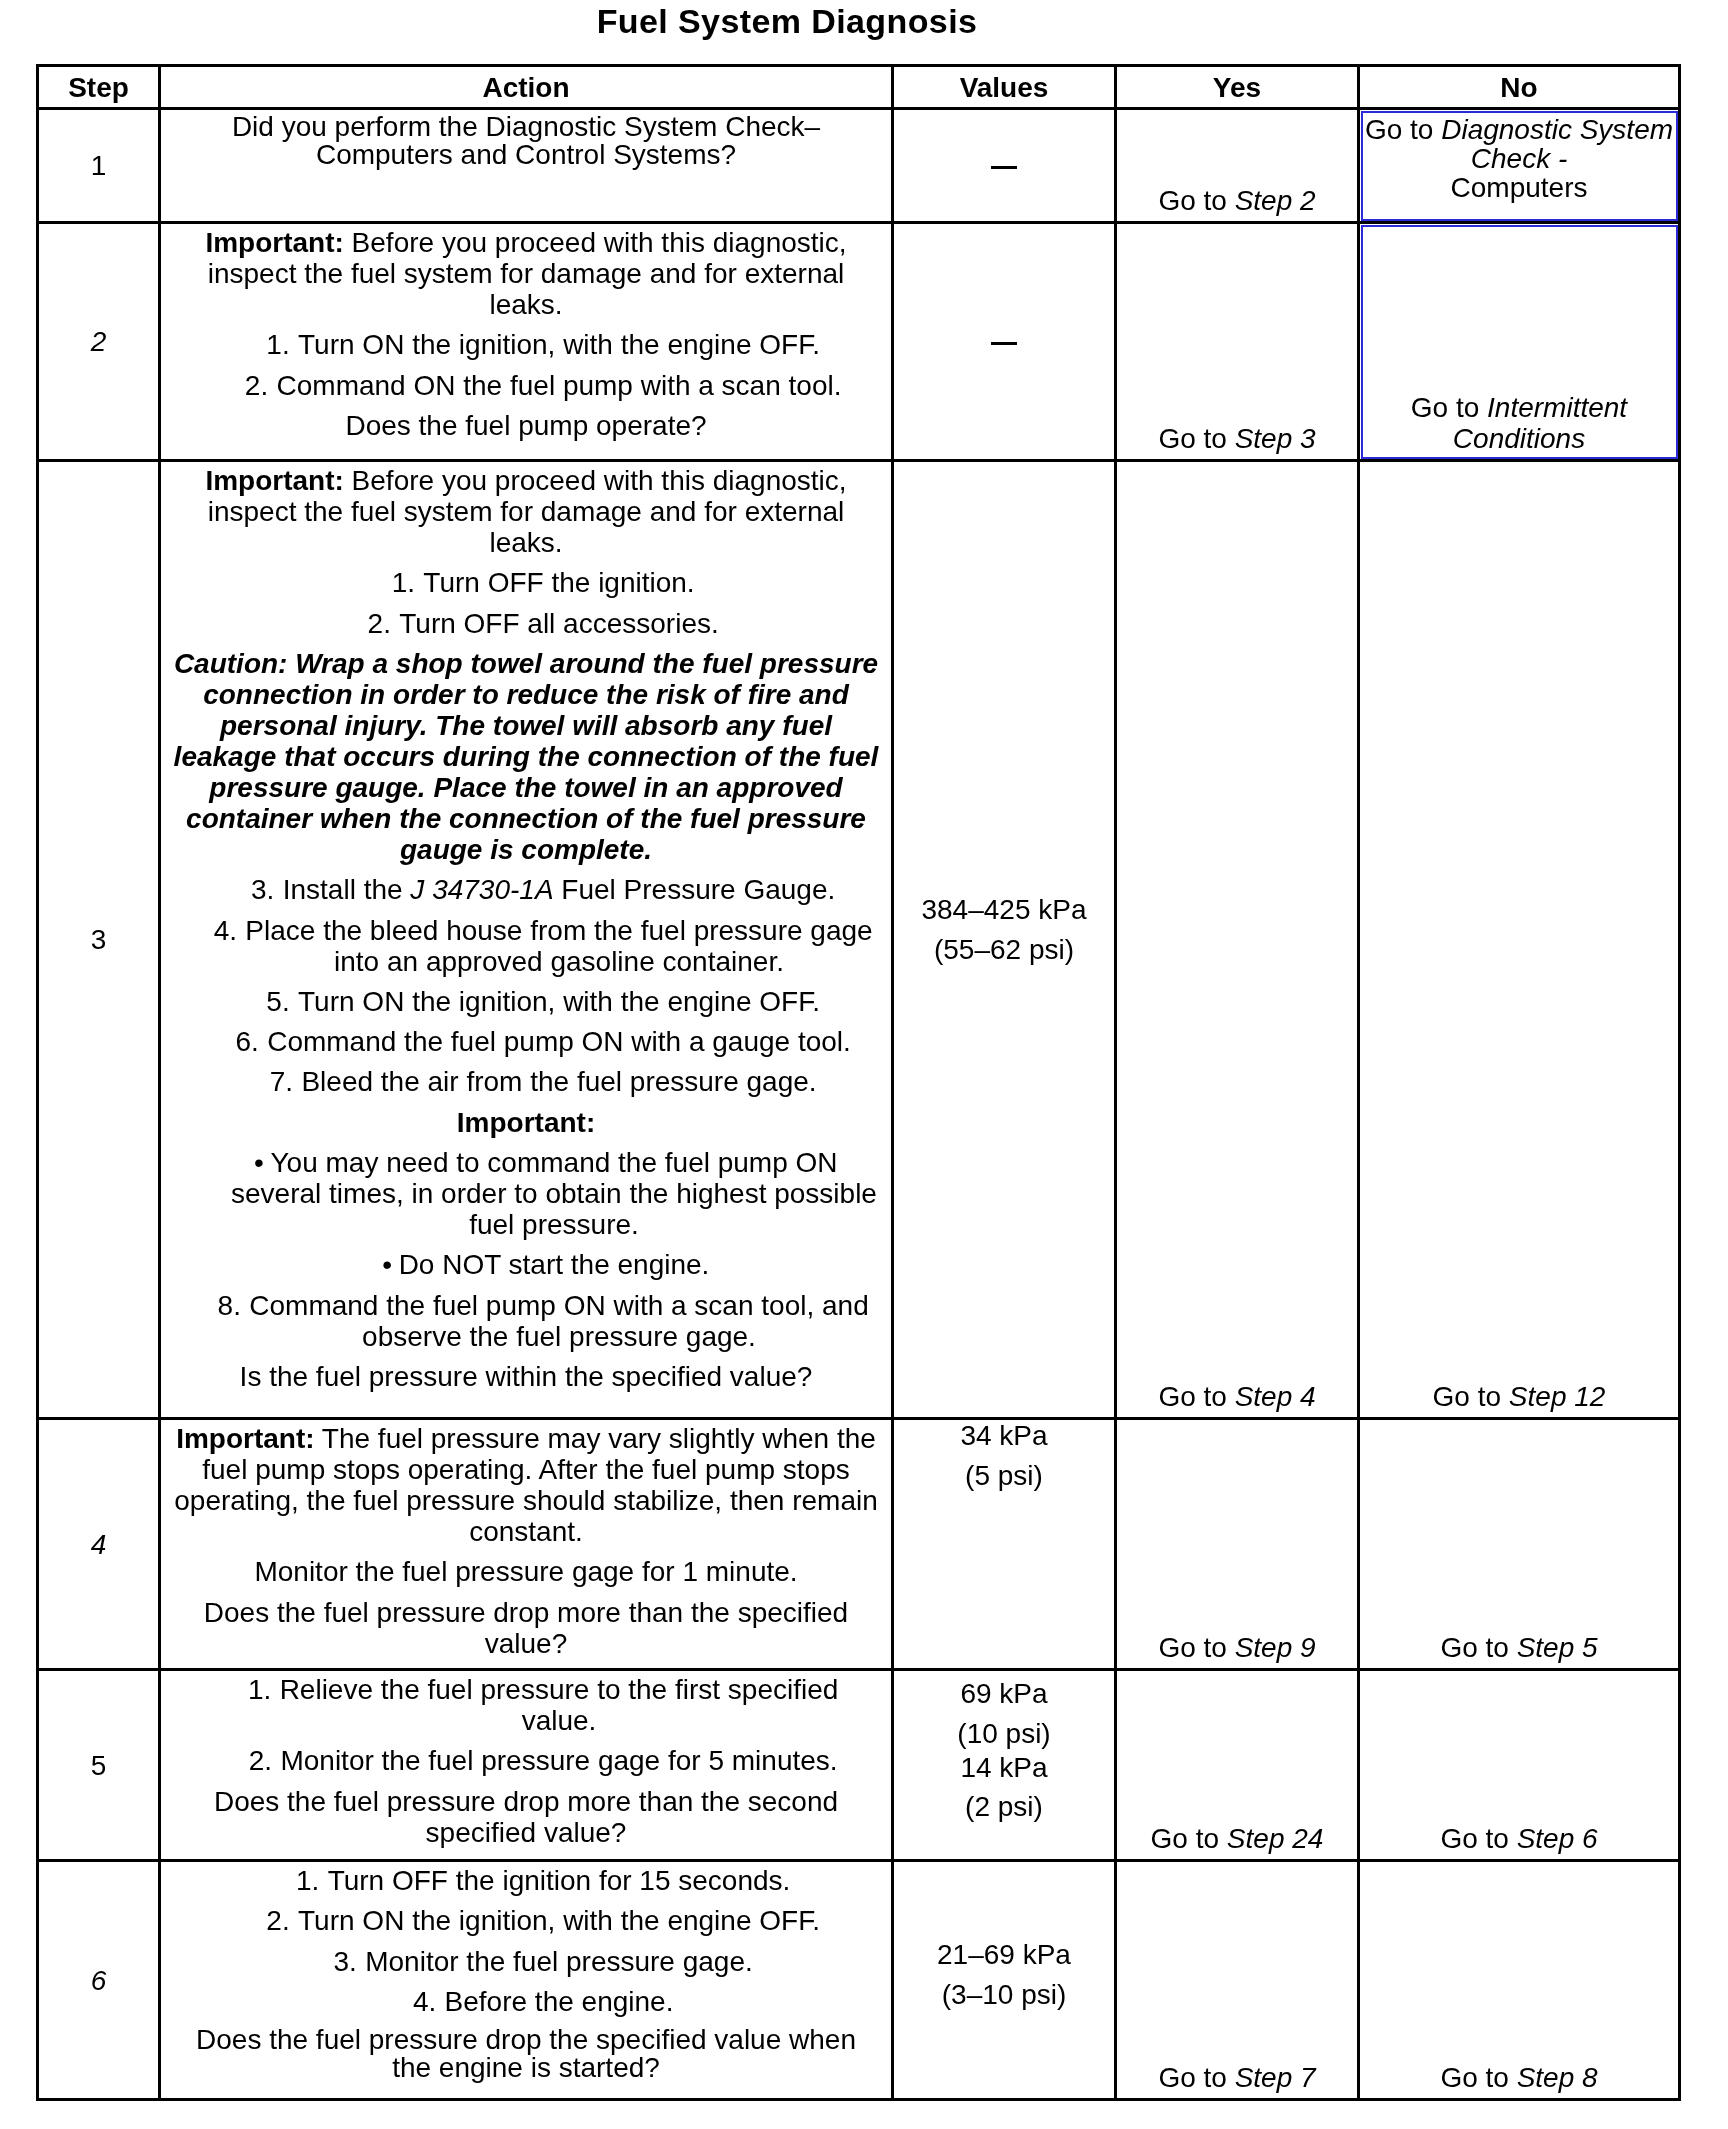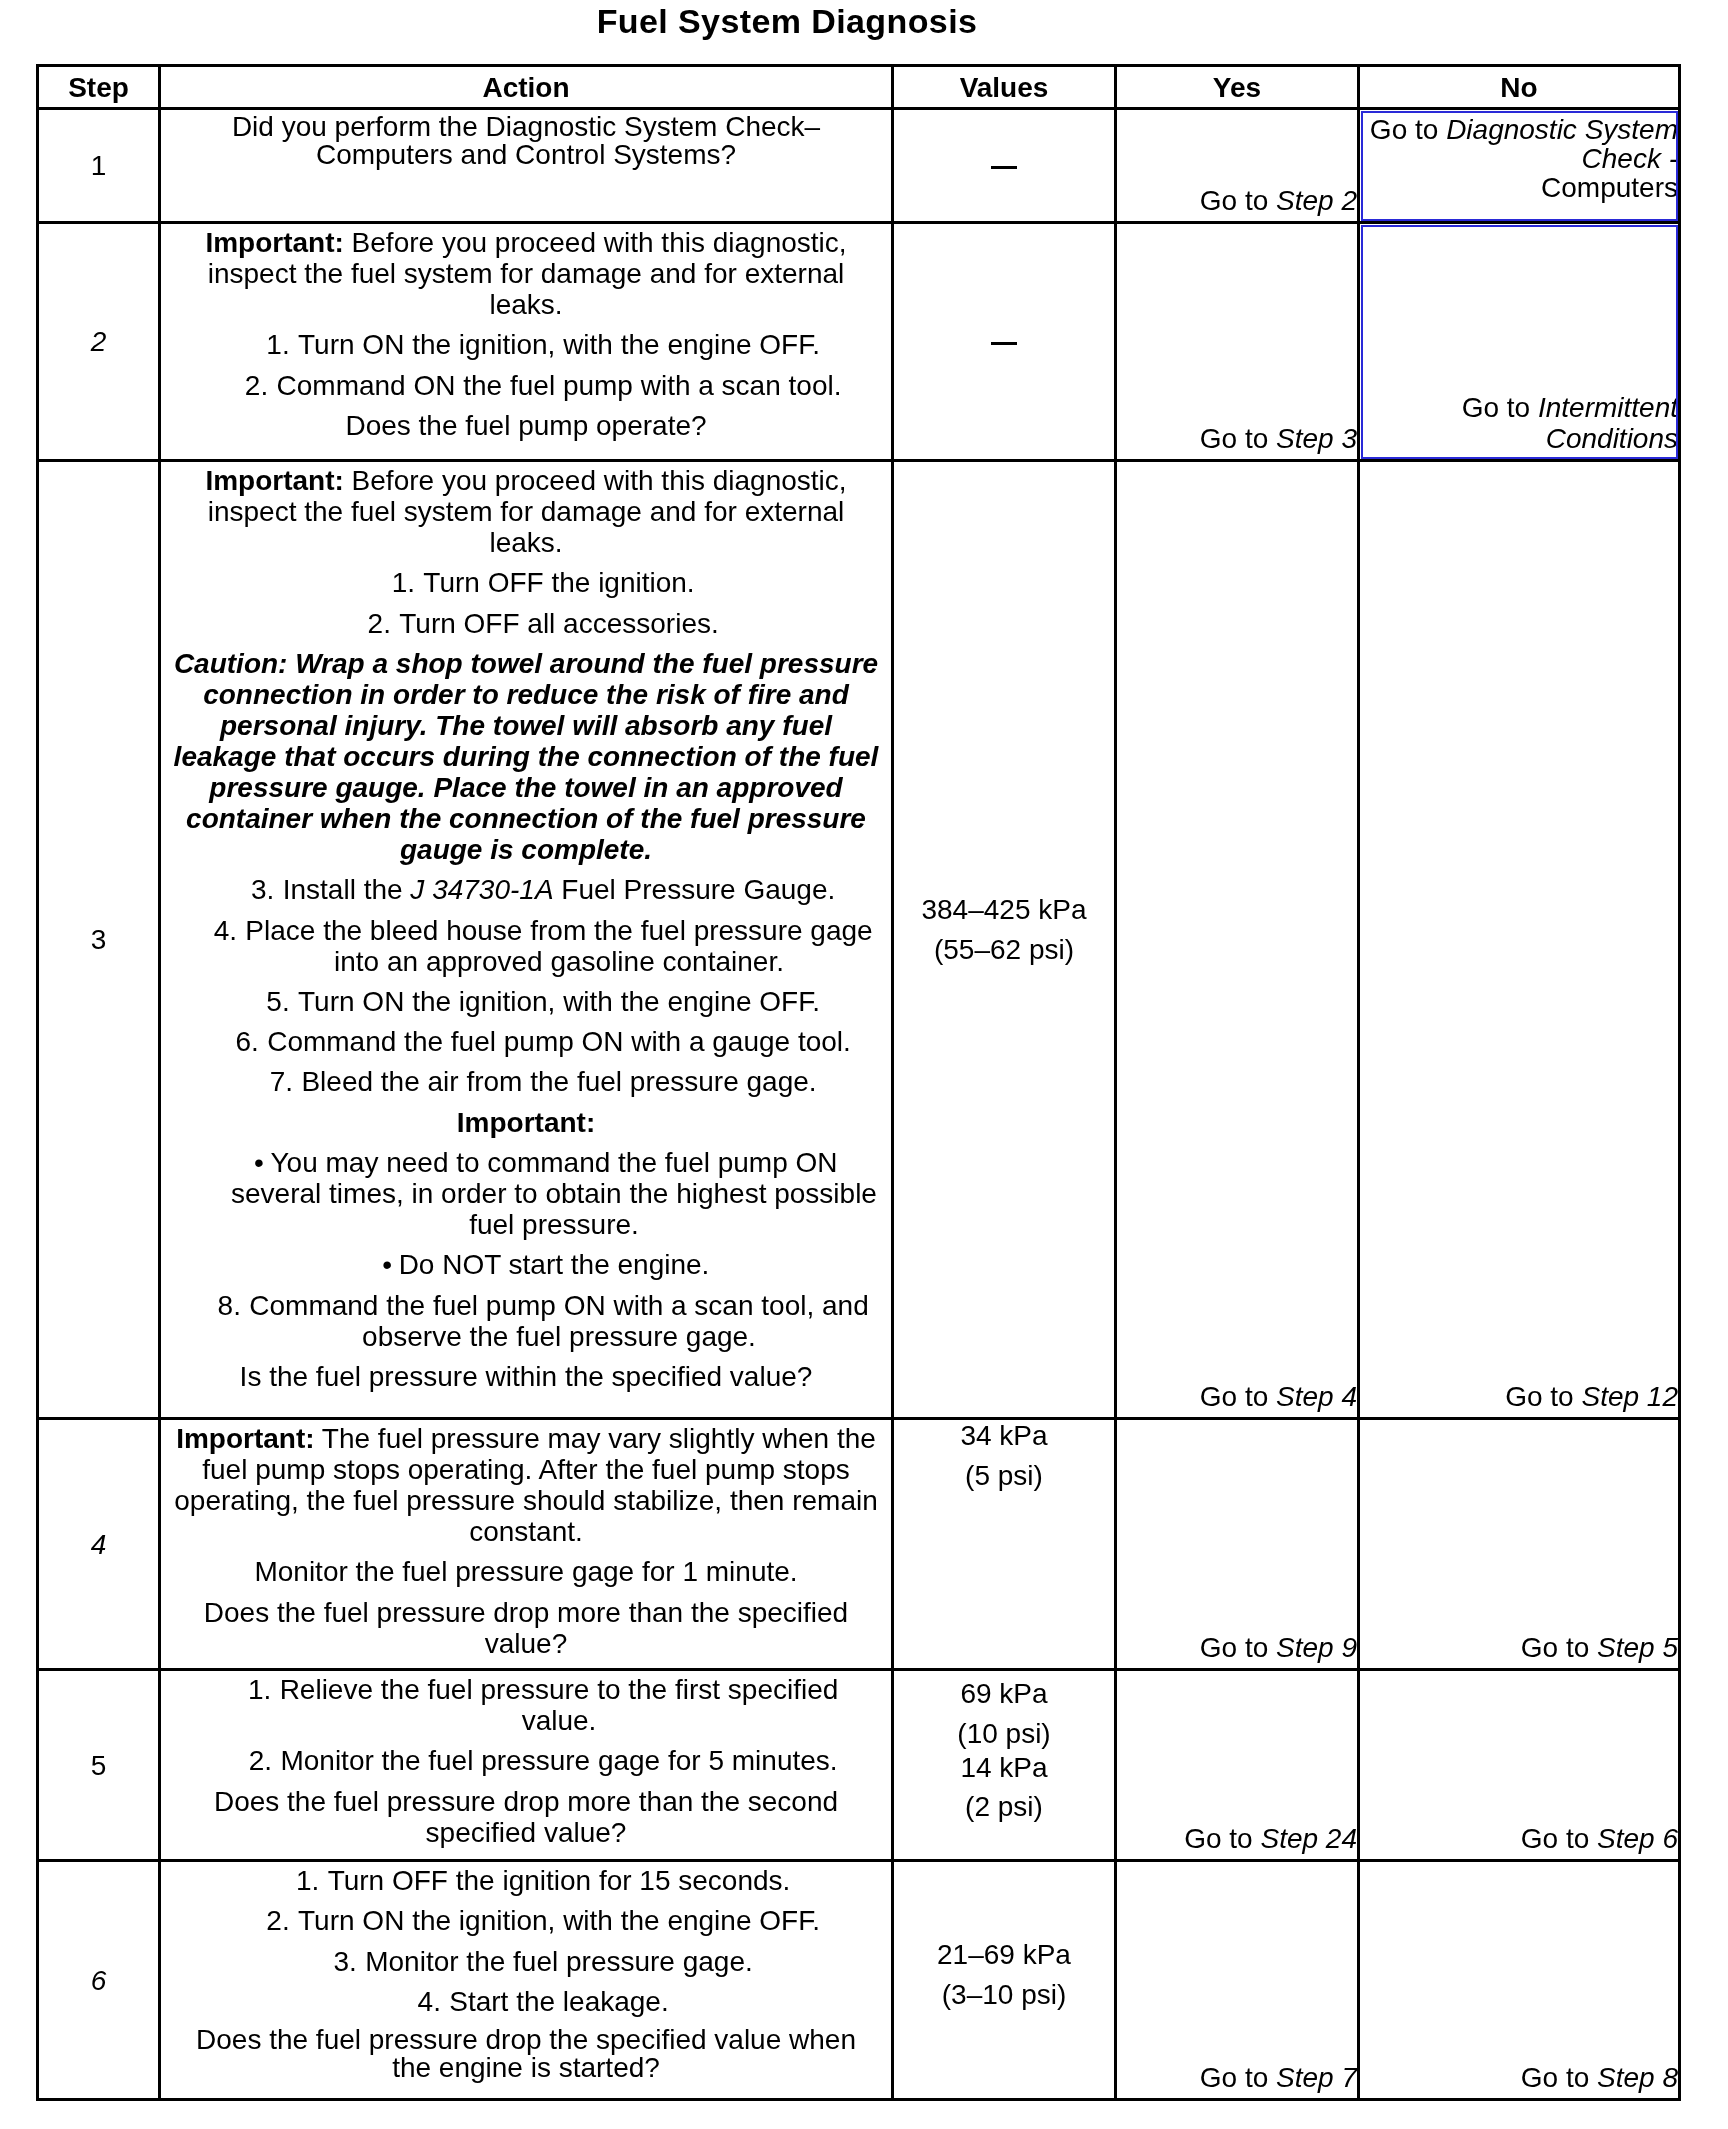--- a/index.html
+++ b/index.html
@@ -13,21 +13,21 @@
   th { height:40px; font-weight:bold; font-size:28px; vertical-align:middle; text-align:center; }
   col.c-step { width:122px; }
   col.c-action { width:733px; }
   col.c-values { width:223px; }
   col.c-yes { width:243px; }
   col.c-no { width:321px; }
   td.step { text-align:center; vertical-align:middle; }
   td.step.it { font-style:italic; }
   td.action { padding:3.1px 12.3px 4.6px 12.3px; }
   td.values { text-align:center; vertical-align:middle; }
-  td.yes, td.no { text-align:right; vertical-align:bottom; padding-bottom:4.6px; }
+  td.yes, td.no { text-align:center; vertical-align:bottom; padding-bottom:4.6px; }
   td.no.boxed { outline:2.3px solid #2a2ad8; outline-offset:-4.6px; }
   .p { margin:0 0 9.3px 0; }
   .p:last-child { margin-bottom:0; }
   .li { margin:0 0 9.3px 0; padding-left:66px; text-indent:-40px; }
   .li .num { display:inline-block; width:40px; text-indent:0; }
   .bl { margin:0 0 9.3px 0; padding-left:56px; text-indent:-23px; }
   .bl .dot { display:inline-block; width:23px; text-indent:0; }
   b.lbl { font-weight:bold; }
   .caution { font-weight:bold; font-style:italic; }
   i { font-style:italic; }
@@ -159,21 +159,21 @@
         <span>Go to </span><i>Step 6</i>
       </td>
     </tr>
 
     <tr style="height:239px;">
       <td class="step it">6</td>
       <td class="action">
         <div class="li"><span class="num">1.</span><span>Turn OFF the ignition for 15 seconds.</span></div>
         <div class="li"><span class="num">2.</span><span>Turn ON the ignition, with the engine OFF.</span></div>
         <div class="li"><span class="num">3.</span><span>Monitor the fuel pressure gage.</span></div>
-        <div class="li"><span class="num">4.</span><span>Start the leakage.</span></div>
+        <div class="li"><span class="num">4.</span><span>Before the engine.</span></div>
         <div class="p" style="line-height:28px;">Does the fuel pressure drop the specified value when the engine is started?</div>
       </td>
       <td class="values" style="vertical-align:top; padding-top:77px;">
         <div class="val-line">21–69 kPa</div>
         <div class="val-line">(3–10 psi)</div>
       </td>
       <td class="yes">
         <span>Go to </span><i>Step 7</i>
       </td>
       <td class="no">

